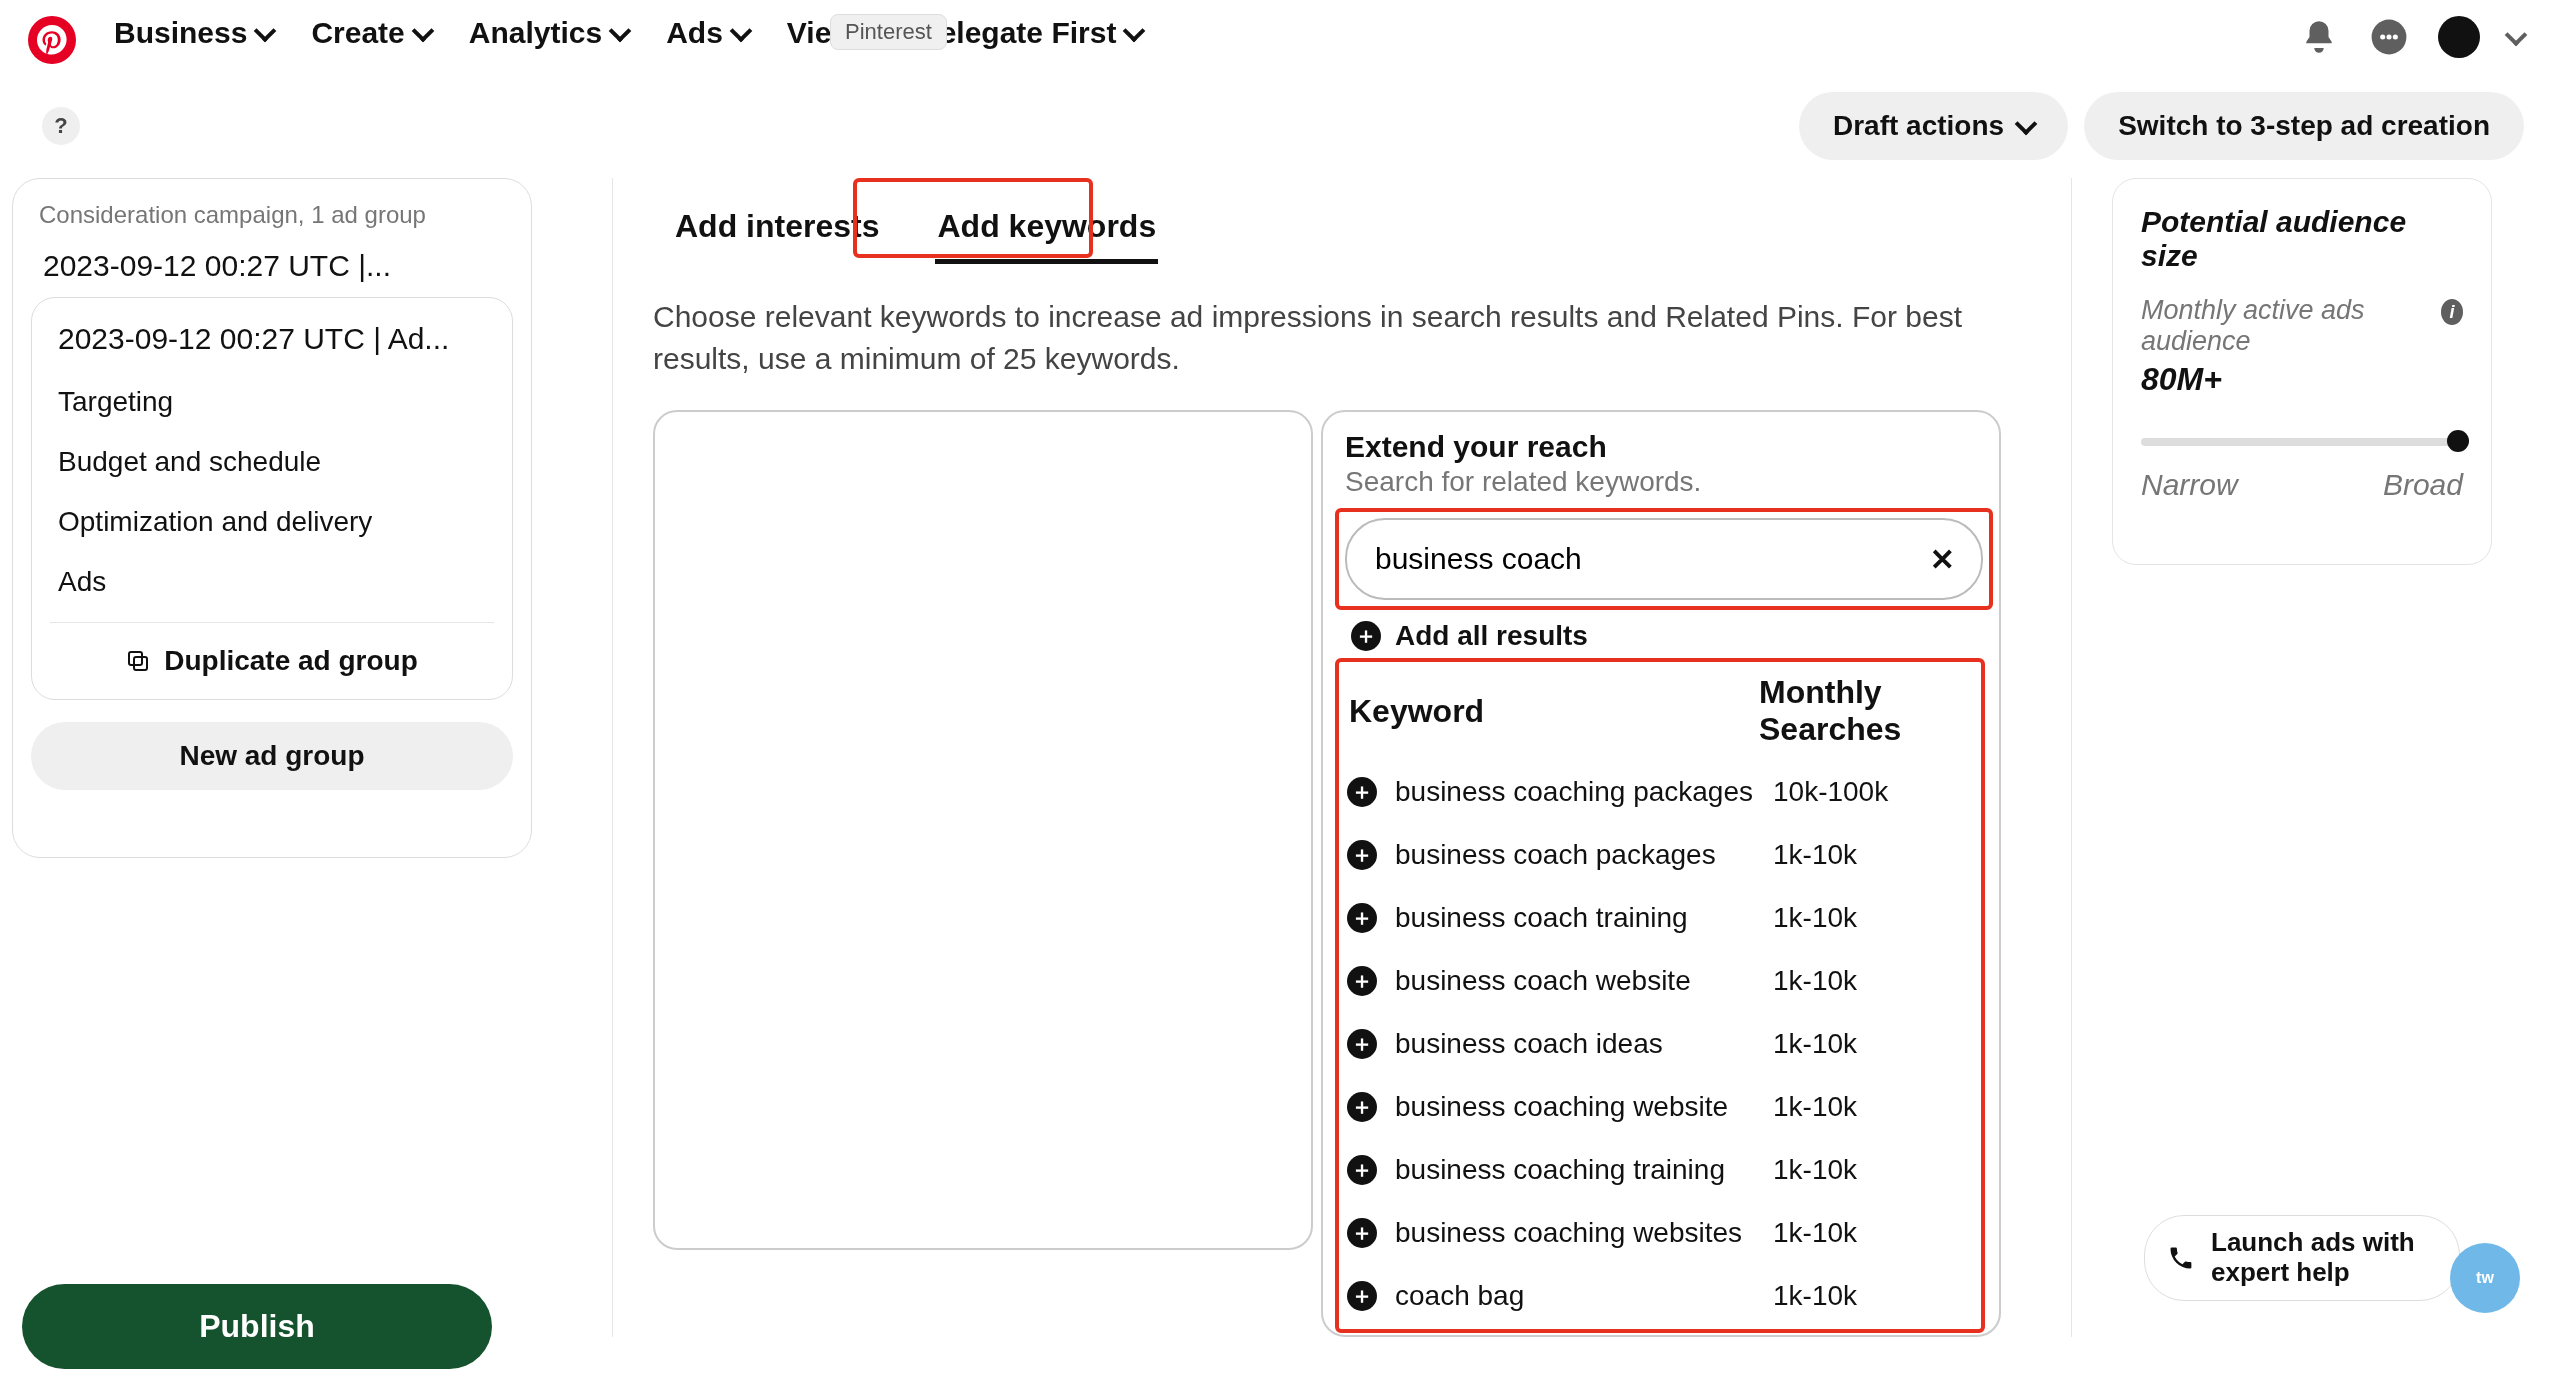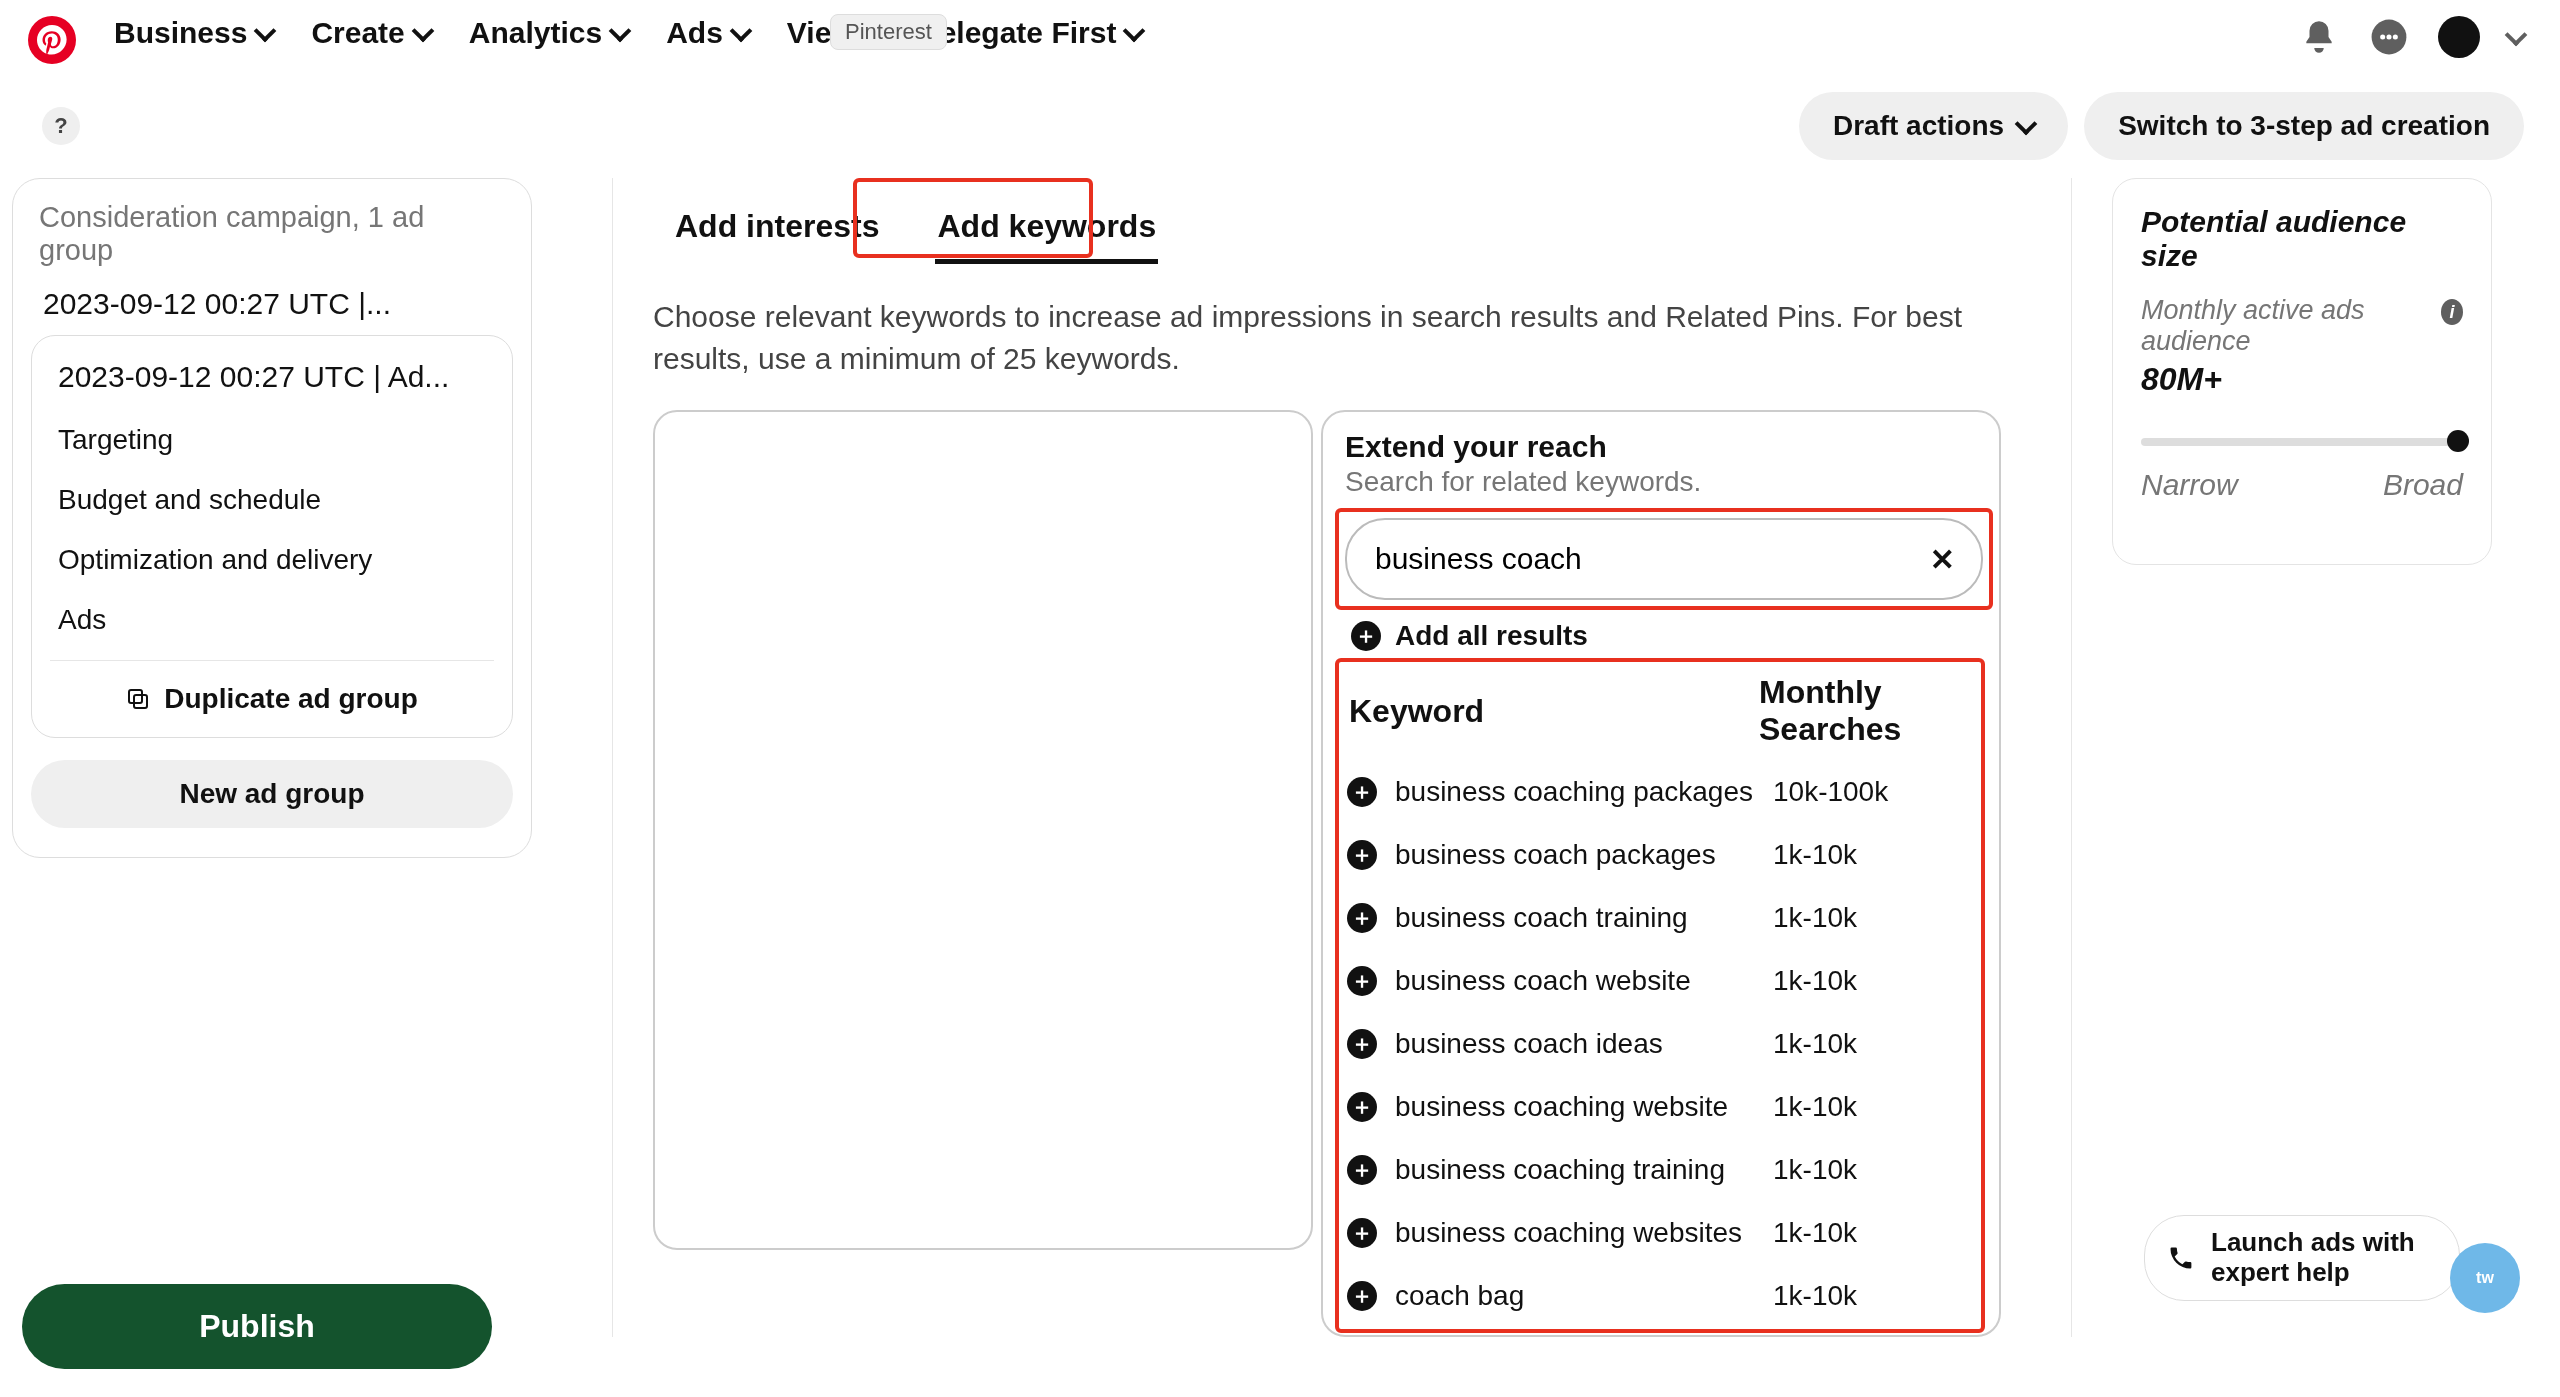--- a/index.html
+++ b/index.html
@@ -14,21 +14,21 @@
   .avatar { width:42px; height:42px; border-radius:50%; background:#111; color:#fff; font-size:10px; display:flex; align-items:center; justify-content:center; }
   .tooltip { position:absolute; top:14px; left:830px; background:#f0f0f0; border:1px solid #ddd; border-radius:8px; padding:4px 14px; font-size:22px; color:#555; }
   .header-row { display:flex; align-items:center; padding:10px 36px 18px 36px; gap:20px; }
   .page-title { font-size:58px; font-weight:700; }
   .help-badge { width:38px; height:38px; border-radius:50%; background:#efefef; display:flex; align-items:center; justify-content:center; font-weight:700; color:#444; font-size:22px; margin-left:6px;}
   .header-actions { margin-left:auto; display:flex; gap:16px; }
   .pill { background:#efefef; border-radius:40px; padding:18px 34px; font-size:28px; font-weight:700; display:flex; align-items:center; gap:14px; cursor:pointer; }
 
   .content { display:flex; padding:0 12px 0 12px; position:relative; }
   .sidebar { width:520px; border:1px solid #ddd; border-radius:28px; padding:22px 18px 24px 18px; margin-left:0; height:680px; }
-  .side-meta { color:#767676; font-size:29px; padding:0 8px 14px 8px; }
+  .side-meta { color:#767676; font-size:24px; padding:0 8px 14px 8px; }
   .side-title { font-size:30px; font-weight:400; padding:6px 12px 14px 12px; }
   .adgroup-card { border:1px solid #ddd; border-radius:24px; padding:16px 18px 8px 18px; }
   .adgroup-title { font-size:30px; padding:8px 8px 16px 8px; }
   .adgroup-link { font-size:28px; padding:14px 8px; color:#111; display:block; cursor:pointer; }
   .dup-row { border-top:1px solid #e6e6e6; margin-top:10px; padding:22px 8px 14px 8px; display:flex; align-items:center; gap:14px; justify-content:center; font-size:28px; font-weight:600; cursor:pointer; }
   .newgroup { margin-top:22px; background:#efefef; border-radius:40px; padding:18px; text-align:center; font-size:28px; font-weight:600; cursor:pointer; }
 
   .main { flex:1; margin-left:80px; border-left:1px solid #e6e6e6; border-right:1px solid #e6e6e6; padding:20px 40px 0 40px; max-width:1460px; position:relative; }
   .tabs { display:flex; gap:54px; padding:4px 0 18px 20px; }
   .tab { font-size:32px; font-weight:700; padding:6px 2px 14px 2px; cursor:pointer; }

